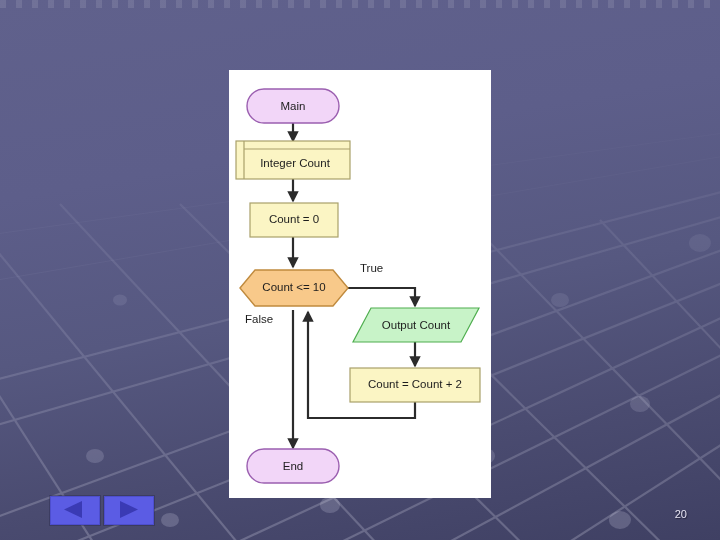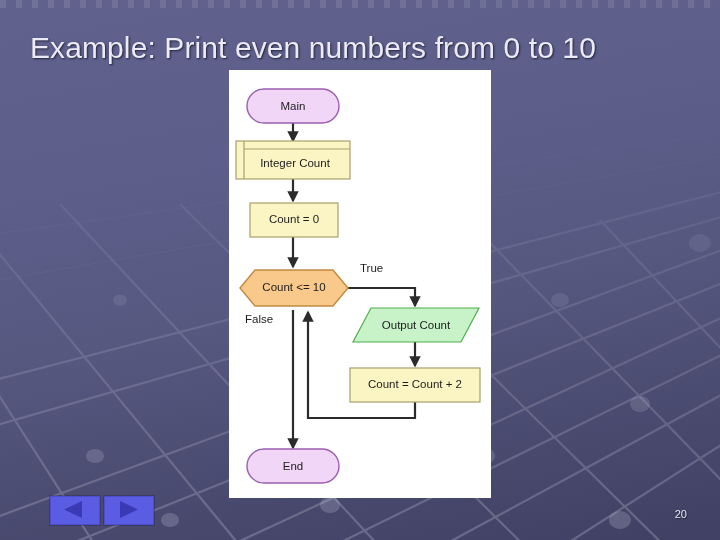--- a/index.html
+++ b/index.html
@@ -144,21 +144,20 @@
       <ellipse cx="300" cy="248" rx="7" ry="5.5"></ellipse>
       <ellipse cx="620" cy="520" rx="11" ry="9"></ellipse>
     </g>
     <g mask="url(#latticeFade)" stroke="#c9c9e6" stroke-width="1" fill="none" opacity=".5">
       <path d="M-120 300 L760 150"></path>
       <path d="M-120 250 L760 128"></path>
     </g>
   </svg>
   <div id="bg-top-dots"></div>
 
-  <div id="title">Example: Print even numbers from 0 to 10</div>
 
   <div id="panel">
     <svg id="flow" width="262" height="428" viewBox="0 0 262 428">
       <defs>
         <marker id="arrow" viewBox="0 0 10 10" refX="8.6" refY="5" markerWidth="5.2" markerHeight="5.2" orient="auto-start-reverse">
           <path d="M 0 0 L 10 5 L 0 10 z" fill="#2b2b2b"></path>
         </marker>
       </defs>
 
       <g stroke="#2b2b2b" stroke-width="2.2" fill="none" marker-end="url(#arrow)">

